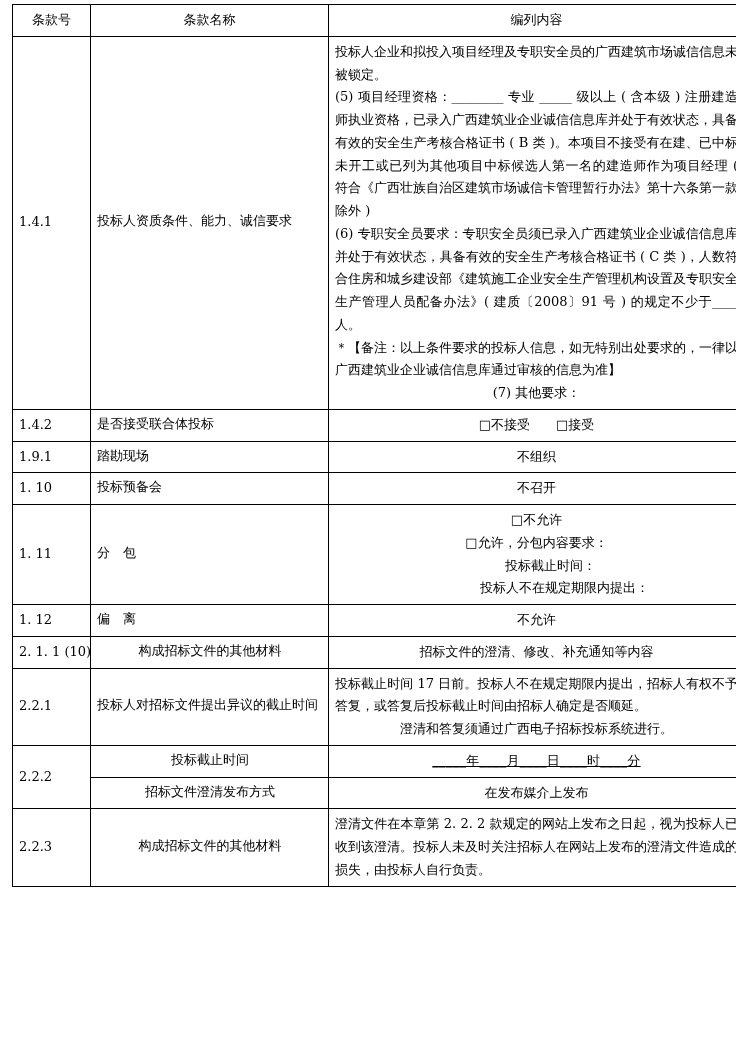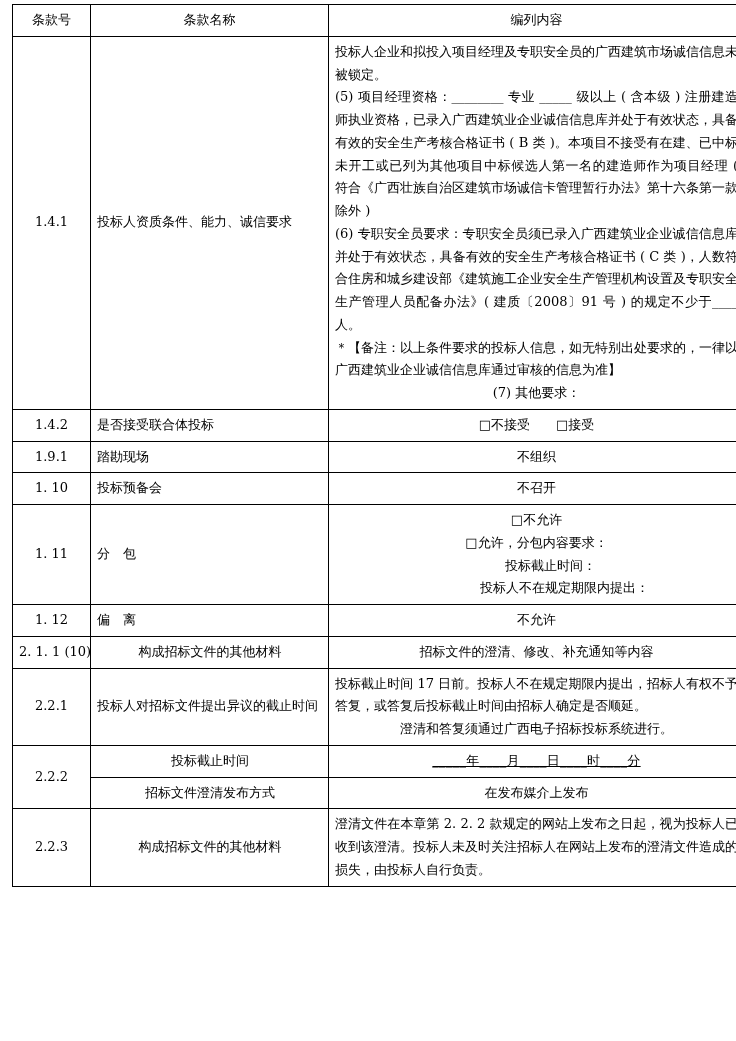--- a/index.html
+++ b/index.html
@@ -35,27 +35,28 @@
   col.c1 { width: 78px; }
   col.c2 { width: 238px; }
   col.c3 { width: 416px; }
 
   thead td {
     text-align: center;
     font-size: 13.5px;
     padding: 6px 4px;
   }
   .col-code {
-    text-align: center;
+    text-align: left;
     font-size: 13px;
     white-space: nowrap;
   }
   .col-name {
     text-align: left;
     padding-left: 14px;
+    font-family: Liberation Mono, monospace;
   }
   .col-name.center {
     text-align: center;
     padding-left: 7px;
   }
   .col-content {
     text-align: left;
     padding-left: 8px;
     padding-right: 6px;
   }

